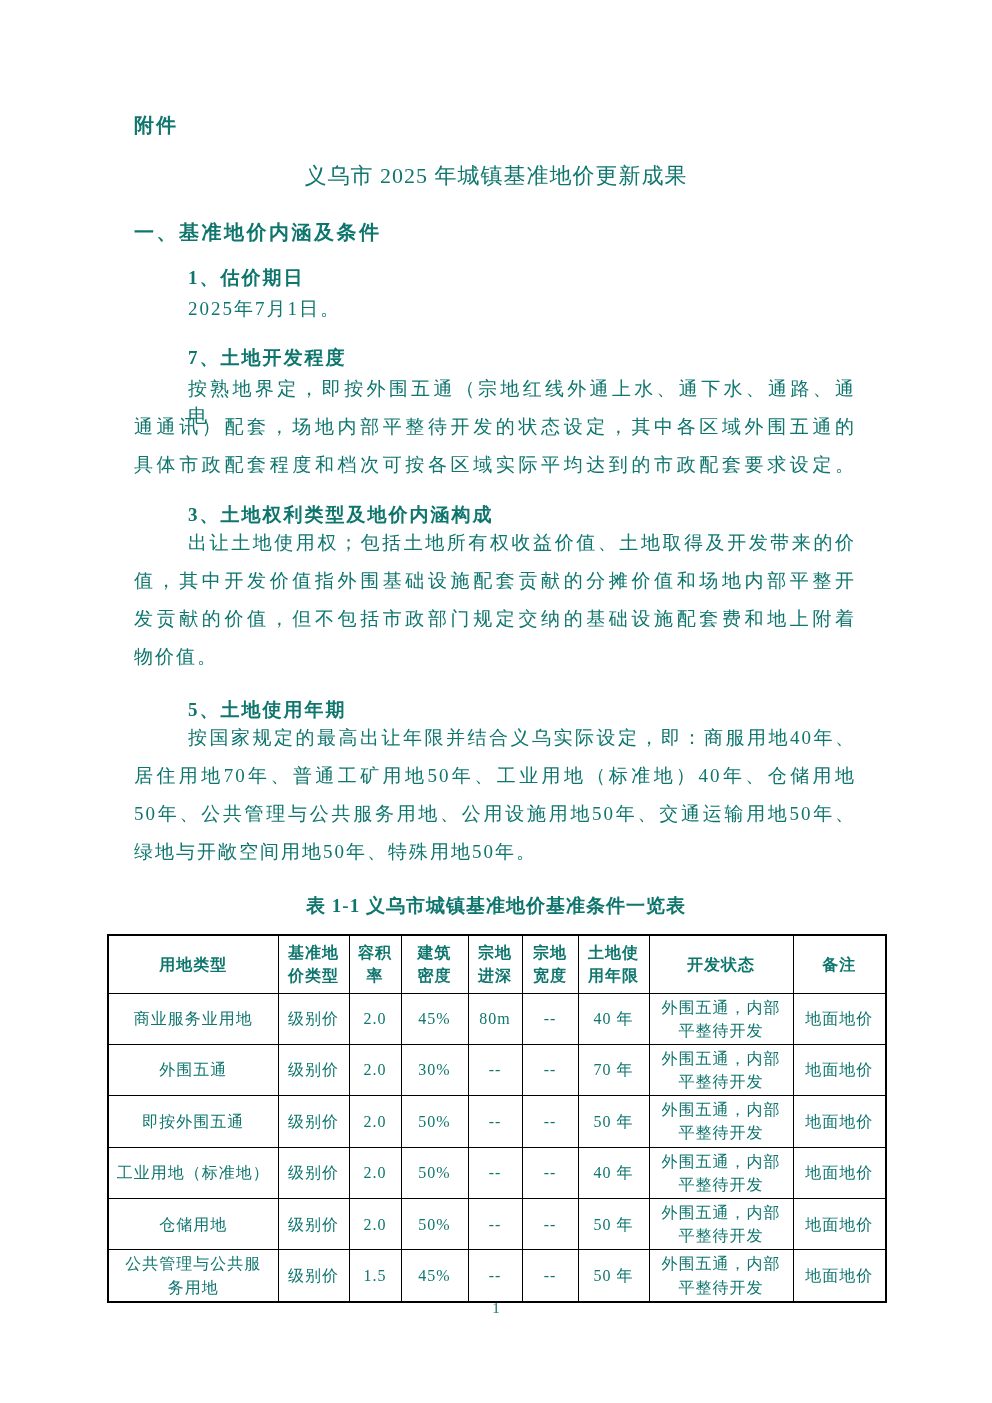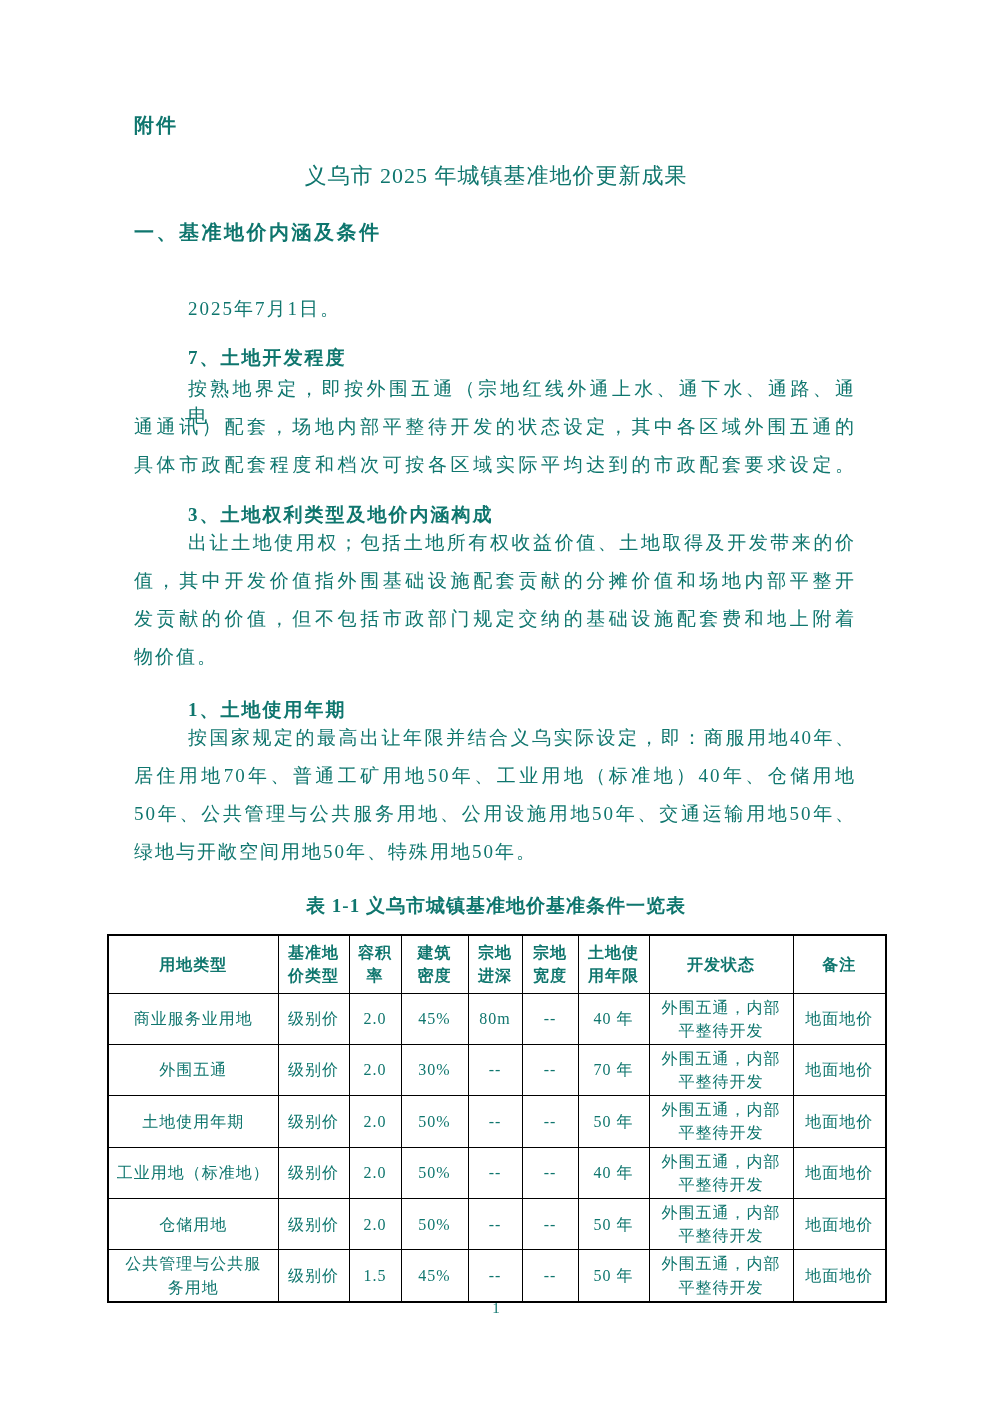--- a/index.html
+++ b/index.html
@@ -69,34 +69,35 @@
 <body>
 
 <div class="page">
 
   <div class="att">附件</div>
 
   <div class="doc-title">义乌市 2025 年城镇基准地价更新成果</div>
 
   <div class="sec-heading">一、基准地价内涵及条件</div>
 
+  <div class="line ind bold" style="top:264px">1、估价期日</div>
   <div class="line ind" style="top:295px">2025年7月1日。</div>
 
   <div class="line ind bold" style="top:344px">7、土地开发程度</div>
   <div class="line ind j" style="top:375px">按熟地界定，即按外围五通（宗地红线外通上水、通下水、通路、通电、</div>
   <div class="line j" style="top:413px">通通讯）配套，场地内部平整待开发的状态设定，其中各区域外围五通的</div>
   <div class="line j" style="top:451px">具体市政配套程度和档次可按各区域实际平均达到的市政配套要求设定。</div>
 
   <div class="line ind bold" style="top:501px">3、土地权利类型及地价内涵构成</div>
   <div class="line ind j" style="top:529px">出让土地使用权；包括土地所有权收益价值、土地取得及开发带来的价</div>
   <div class="line j" style="top:567px">值，其中开发价值指外围基础设施配套贡献的分摊价值和场地内部平整开</div>
   <div class="line j" style="top:605px">发贡献的价值，但不包括市政部门规定交纳的基础设施配套费和地上附着</div>
   <div class="line" style="top:643px">物价值。</div>
 
-  <div class="line ind bold" style="top:696px">1、土地使用年期</div>
+  <div class="line ind bold" style="top:696px">5、土地使用年期</div>
   <div class="line ind j" style="top:724px">按国家规定的最高出让年限并结合义乌实际设定，即：商服用地40年、</div>
   <div class="line j" style="top:762px">居住用地70年、普通工矿用地50年、工业用地（标准地）40年、仓储用地</div>
   <div class="line j" style="top:800px">50年、公共管理与公共服务用地、公用设施用地50年、交通运输用地50年、</div>
   <div class="line" style="top:838px">绿地与开敞空间用地50年、特殊用地50年。</div>
 
   <div class="table-title">表 1-1  义乌市城镇基准地价基准条件一览表</div>
 
   <table class="btable">
     <colgroup>
       <col style="width:170px">
@@ -147,21 +148,21 @@
         <td>2.0</td>
         <td>30%</td>
         <td>--</td>
         <td>--</td>
         <td>70 年</td>
         <td>外围五通，内部
 平整待开发</td>
         <td>地面地价</td>
       </tr>
       <tr>
-        <td>土地使用年期</td>
+        <td>即按外围五通</td>
         <td>级别价</td>
         <td>2.0</td>
         <td>50%</td>
         <td>--</td>
         <td>--</td>
         <td>50 年</td>
         <td>外围五通，内部
 平整待开发</td>
         <td>地面地价</td>
       </tr>

